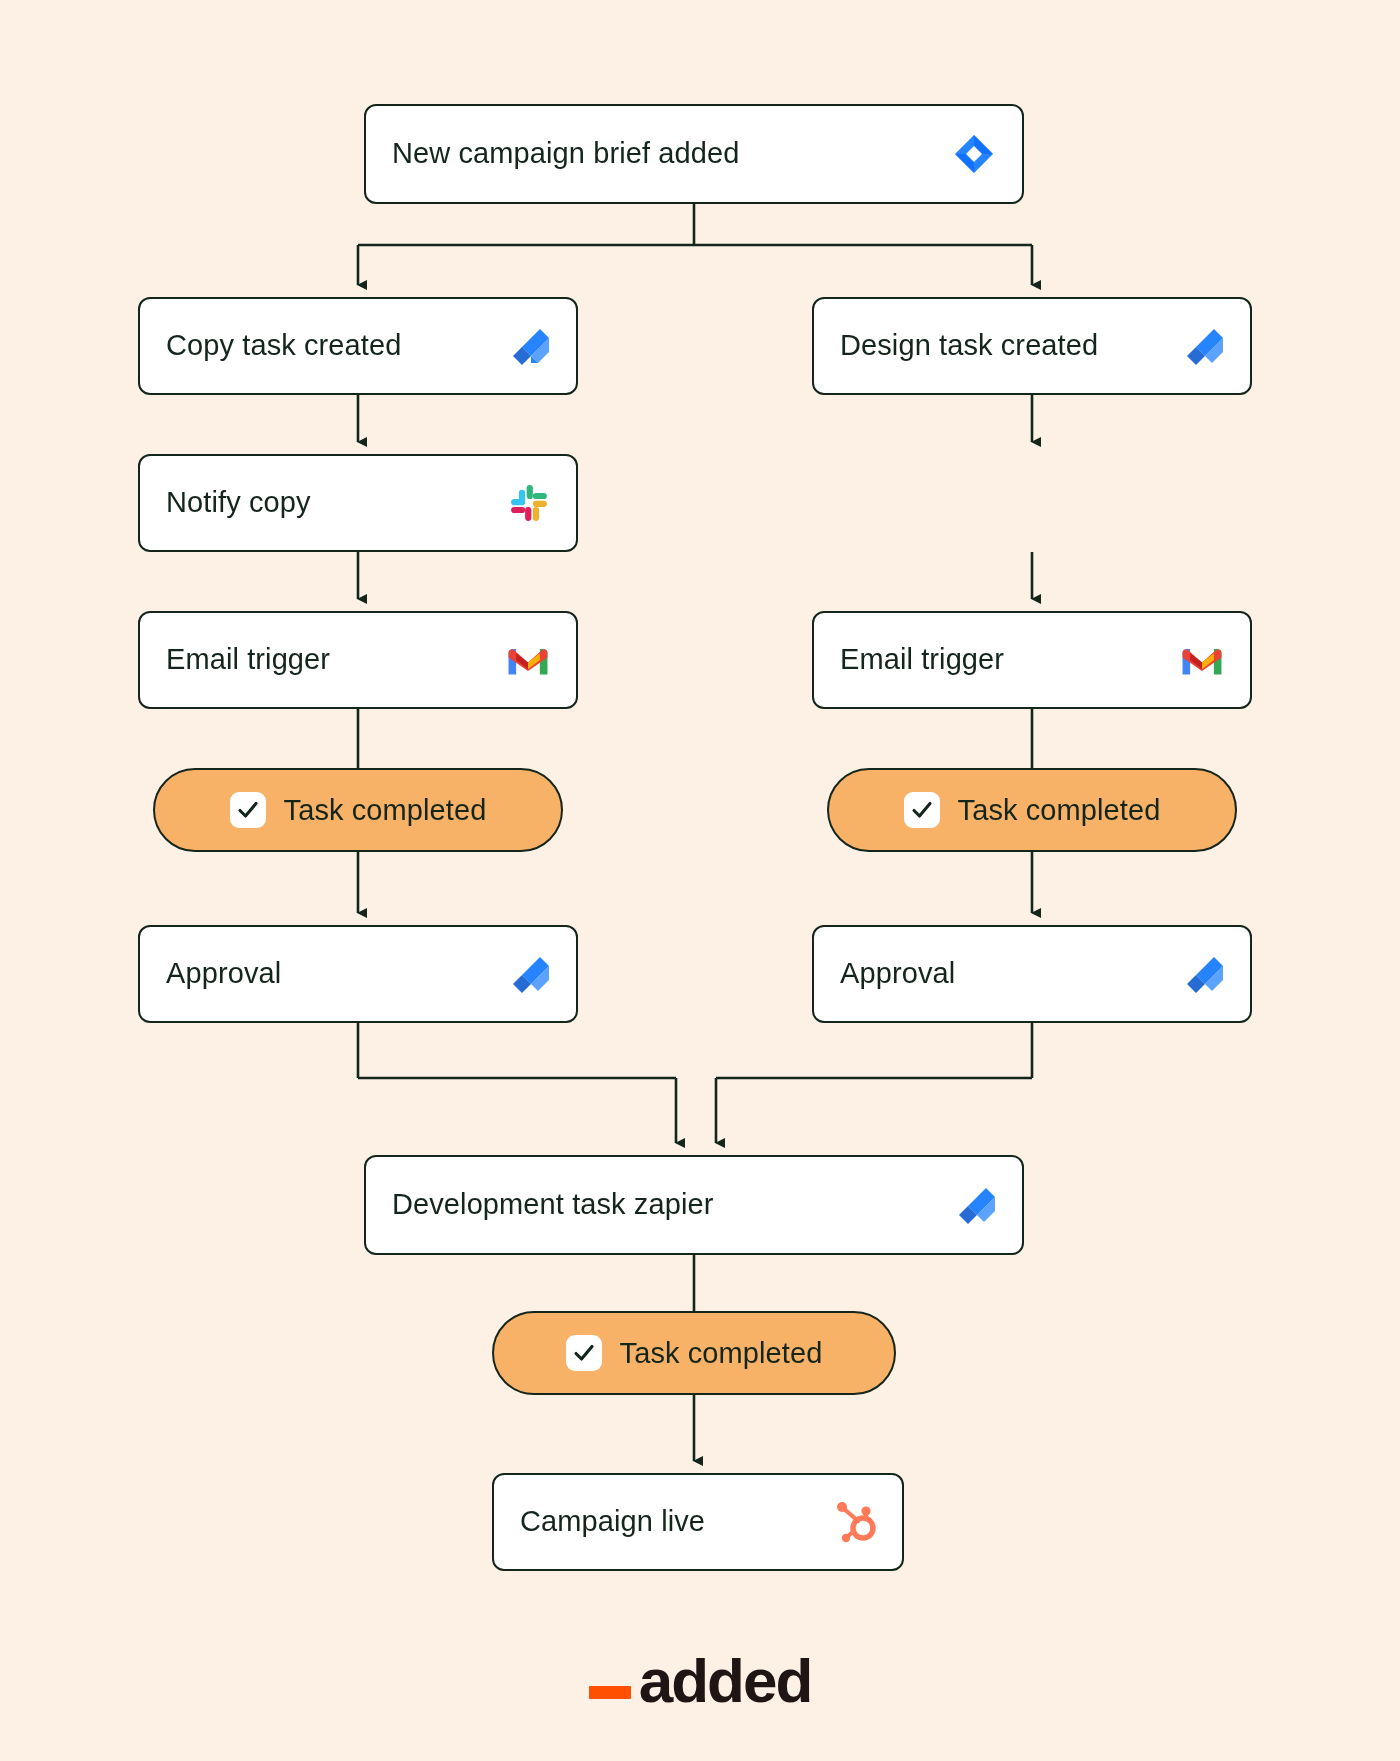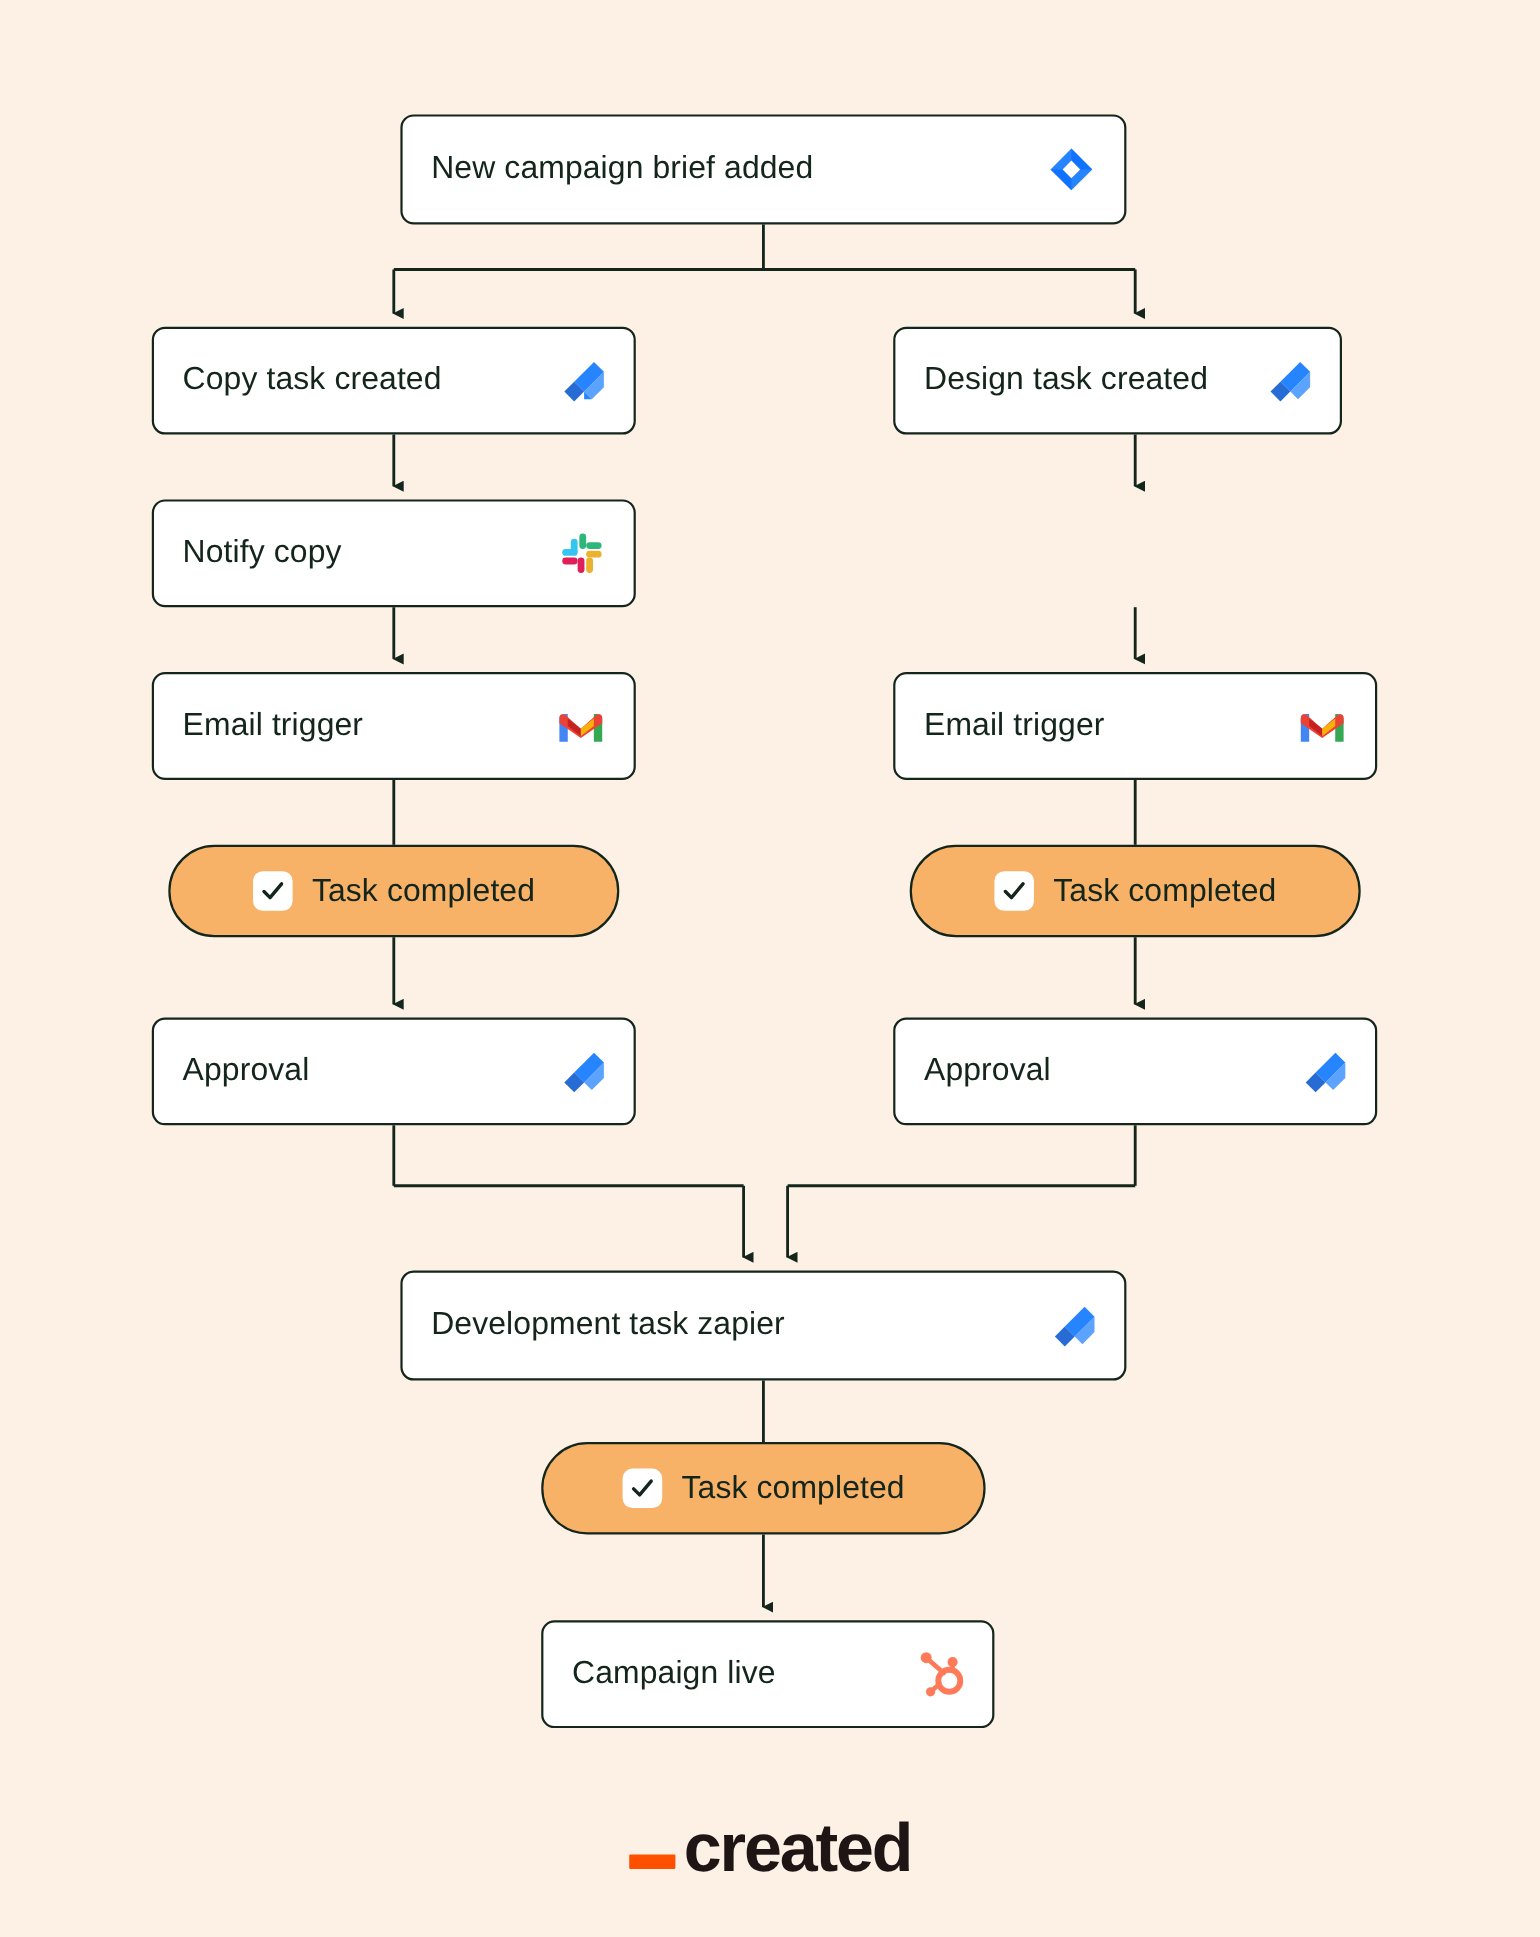--- a/index.html
+++ b/index.html
@@ -144,21 +144,21 @@
     <span class="ico">
       <svg width="42" height="42" viewBox="0 0 42 42">
         <path d="M32 4 L14 22 L23 31 L41 13 Z" fill="#2684FF"></path>
         <path d="M23 31 L41 13 L41 27 L30 38 Z" fill="#2684FF" opacity=".75"></path>
         <path d="M14 22 L5 31 L14 40 L23 31 Z" fill="#0052CC" opacity=".85"></path>
         <path d="M23 31 L30 38 L23 38 Z" fill="#2684FF"></path>
       </svg>
     </span>
   </div>
 
-  <div class="node" style="left:812px; top:297px; width:408px; height:98px;align-items:center;">
+  <div class="node" style="left:812px; top:297px; width:440px; height:98px;align-items:center;">
     <span class="label">Design task created</span>
     <span class="ico">
       <svg width="42" height="42" viewBox="0 0 42 42">
         <path d="M32 4 L14 22 L23 31 L41 13 Z" fill="#2684FF"></path>
         <path d="M23 31 L41 13 L41 27 L30 38 Z" fill="#2684FF" opacity=".75"></path>
         <path d="M14 22 L5 31 L14 40 L23 31 Z" fill="#0052CC" opacity=".85"></path>
       </svg>
     </span>
   </div>
 
@@ -279,16 +279,16 @@
         <circle cx="12" cy="38" r="4.2" fill="#FF7A59"></circle>
         <circle cx="32" cy="11" r="4.6" fill="#FF7A59"></circle>
         <circle cx="29" cy="28" r="10" fill="none" stroke="#FF7A59" stroke-width="5.4"></circle>
         <line x1="32" y1="13" x2="32" y2="19" stroke="#FF7A59" stroke-width="4.2" stroke-linecap="round"></line>
       </svg>
     </span>
   </div>
 
   <div id="brand">
     <span class="dash"></span>
-    <span class="word">created</span>
+    <span class="word">added</span>
   </div>
 
 </div>
 
 </body></html>

